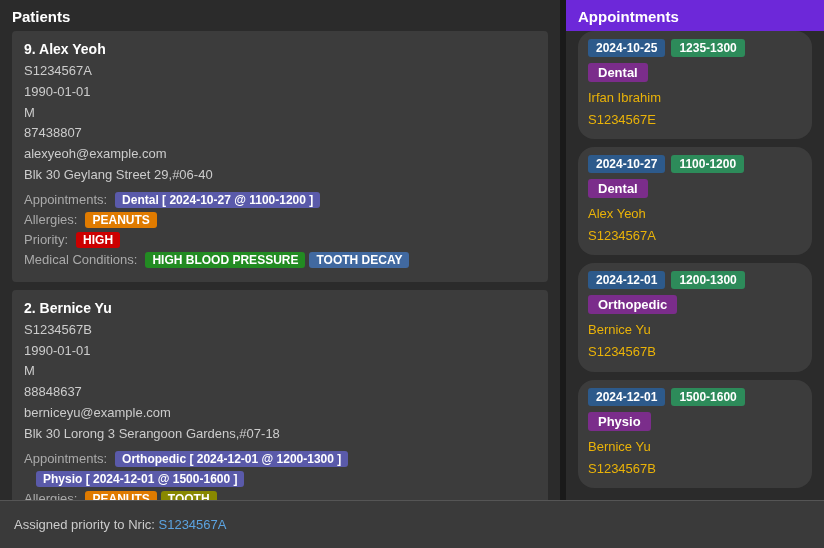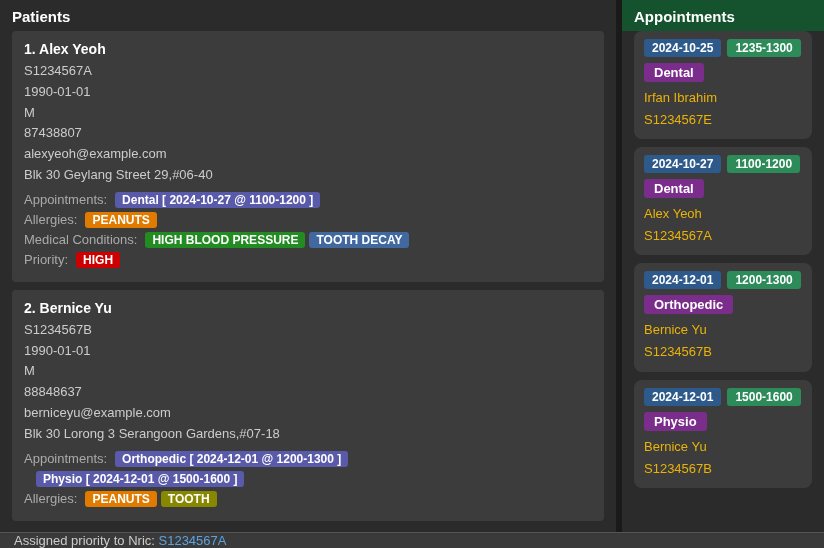--- a/index.html
+++ b/index.html
@@ -16,21 +16,21 @@
     }
 
     .main-area {
       display: flex;
       flex: 1;
       overflow: hidden;
     }
 
     
     .patients-panel {
-      width: 616px;
+      width: 560px;
       display: flex;
       flex-direction: column;
       overflow: hidden;
     }
 
     .patients-header {
       padding: 8px 12px 6px 12px;
       font-size: 15px;
       font-weight: bold;
       color: #ffffff;
@@ -117,32 +117,32 @@
       display: flex;
       flex-direction: column;
       overflow: hidden;
     }
 
     .appointments-header {
       padding: 8px 12px 6px 12px;
       font-size: 15px;
       font-weight: bold;
       color: #ffffff;
-      background: #14532d;
+      background: #6d28d9;
     }
 
     .appointments-scroll {
       flex: 1;
       overflow-y: auto;
       padding: 0 12px 12px 12px;
     }
 
     .appt-card {
       background: #3c3c3c;
-      border-radius: 8px;
+      border-radius: 16px;
       padding: 8px 10px;
       margin-bottom: 8px;
     }
 
     .appt-card-header {
       display: flex;
       gap: 6px;
       margin-bottom: 6px;
       align-items: center;
     }
@@ -180,21 +180,21 @@
 
     .appt-person {
       color: #eab308;
       line-height: 1.7;
     }
 
     
     .status-bar {
       background: #3a3a3a;
       border-top: 1px solid #555;
-      padding: 0 14px;
+      padding: 16px 14px;
       font-size: 13px;
       color: #cccccc;
     }
 
     .status-bar .highlight {
       color: #5ba3e0;
     }
 
     
     ::-webkit-scrollbar { width: 6px; }
@@ -204,49 +204,49 @@
 </head>
 <body>
 
 <div class="main-area">
 
   <div class="patients-panel">
     <div class="patients-header">Patients</div>
     <div class="patients-scroll">
 
       <div class="patient-card">
-        <div class="patient-name">1. Alex Yeoh</div>
+        <div class="patient-name">9. Alex Yeoh</div>
         <div class="patient-info">
           <div>S1234567A</div>
           <div>1990-01-01</div>
           <div>M</div>
           <div>87438807</div>
           <div>alexyeoh@example.com</div>
           <div>Blk 30 Geylang Street 29,#06-40</div>
         </div>
 
         <div class="patient-field">
           <span class="field-label">Appointments:</span>
           <span class="appt-tag tag-dental">Dental [ 2024-10-27 @ 1100-1200 ]</span>
         </div>
 
         <div class="patient-field">
           <span class="field-label">Allergies:</span>
           <span class="tag tag-peanuts">PEANUTS</span>
         </div>
 
         <div class="patient-field">
+          <span class="field-label">Priority:</span>
+          <span class="tag tag-high">HIGH</span>
+        </div>
+
+        <div class="patient-field">
           <span class="field-label">Medical Conditions:</span>
           <span class="tag tag-hbp">HIGH BLOOD PRESSURE</span>
           <span class="tag tag-tooth">TOOTH DECAY</span>
-        </div>
-
-        <div class="patient-field">
-          <span class="field-label">Priority:</span>
-          <span class="tag tag-high">HIGH</span>
         </div>
       </div>
 
       <div class="patient-card">
         <div class="patient-name">2. Bernice Yu</div>
         <div class="patient-info">
           <div>S1234567B</div>
           <div>1990-01-01</div>
           <div>M</div>
           <div>88848637</div>

